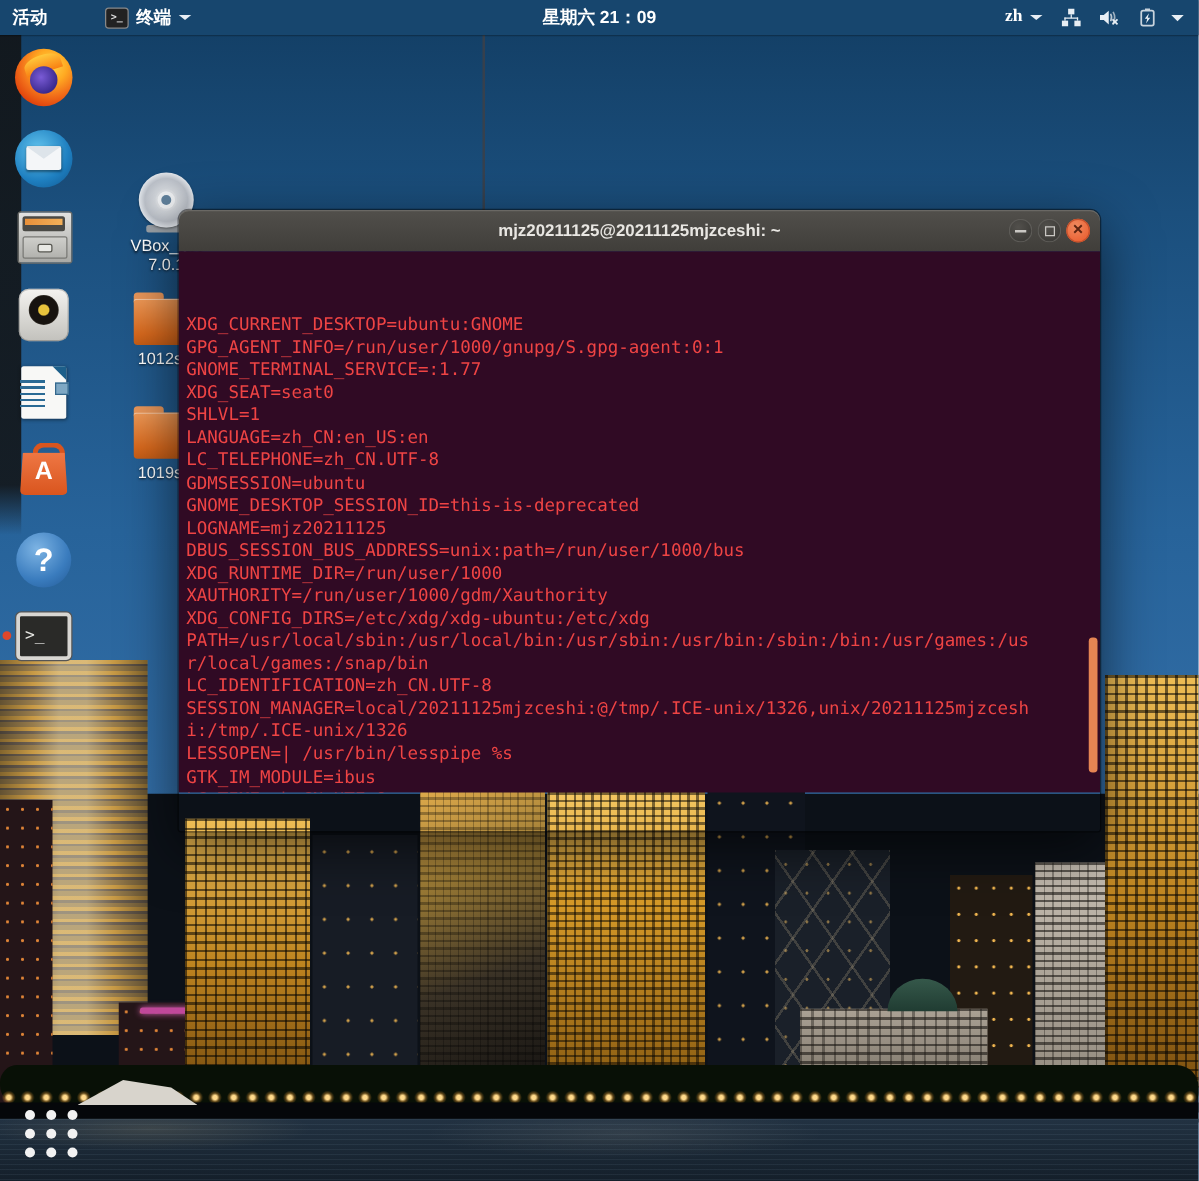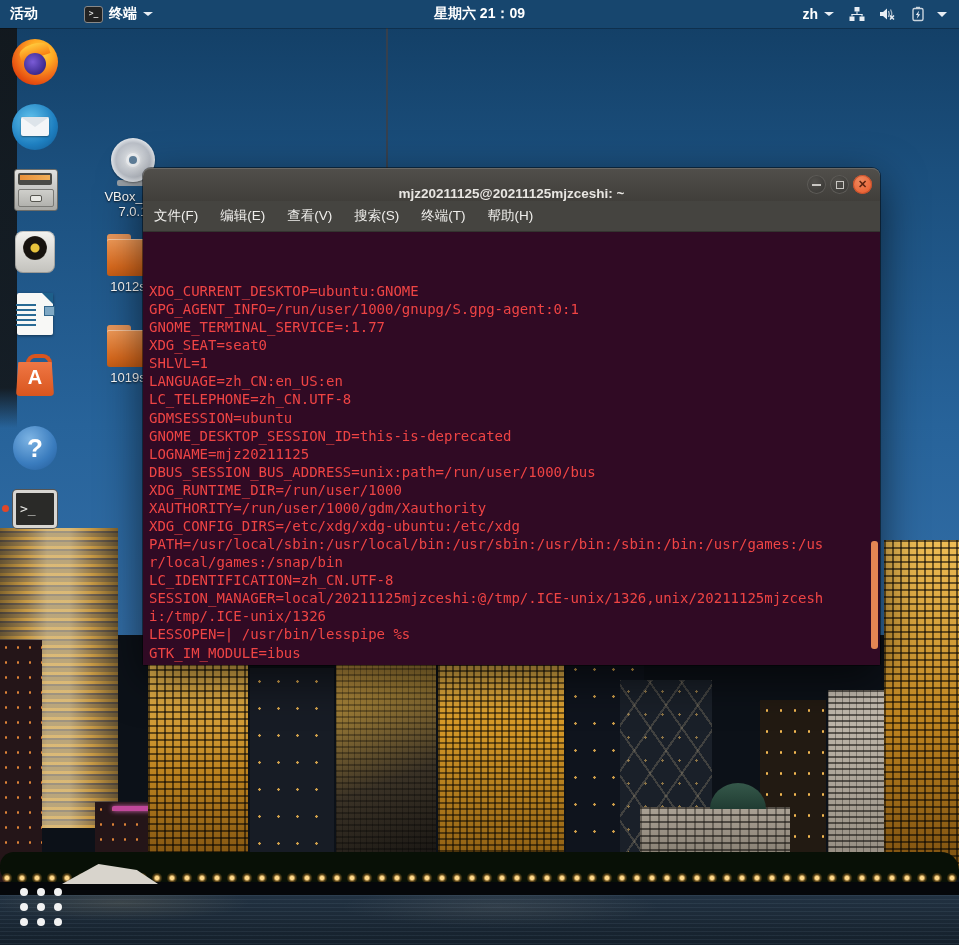--- a/index.html
+++ b/index.html
@@ -6,21 +6,21 @@
   body{width:959px;height:945px;overflow:hidden;font-family:"Liberation Sans",sans-serif;}
   #desktop{position:relative;width:959px;height:945px;overflow:hidden;
     background:linear-gradient(#123d63 0%,#1b4f7d 18%,#27639a 45%,#346fa8 70%,#3d7ab2 100%);}
 
   
   #topbar{position:absolute;left:0;top:0;width:959px;height:28px;background:#17466e;
     display:flex;align-items:center;color:#fff;font-size:14px;font-weight:bold;z-index:60;
     box-shadow:0 1px 0 rgba(0,0,0,.25);}
   .tb-btn{display:flex;align-items:center;gap:6px;padding:0 10px;height:28px;cursor:default;}
   #tb-clock{position:absolute;left:50%;transform:translateX(-50%);}
-  #tb-right{position:absolute;right:2px;display:flex;align-items:center;height:28px;}
+  #tb-right{position:absolute;right:2px;display:flex;align-items:center;height:28px;font-family:Liberation Serif, serif;}
   .caret{width:0;height:0;border-left:5px solid transparent;border-right:5px solid transparent;
     border-top:5px solid #e8eef4;display:inline-block;}
   .mini-term{width:17px;height:15px;background:#222;border:1px solid #888;border-radius:3px;
     color:#ddd;font-size:8px;line-height:13px;text-align:center;font-family:"DejaVu Sans Mono",monospace;}
   .tray-svg{display:block;}
 
   
   #dock-strip{position:absolute;left:0;top:28px;width:17px;height:400px;z-index:5;
     background:linear-gradient(rgba(18,18,18,.85) 90%,rgba(18,18,18,0));}
   .dock-item{position:absolute;left:11px;width:48px;height:48px;z-index:6;}
@@ -165,21 +165,21 @@
   .spire{left:386px;top:8px;width:2px;height:162px;background:rgba(58,64,74,.9);}
   .spire:before{content:"";position:absolute;left:-2px;top:-4px;width:5px;height:5px;border-radius:50%;
     background:#e8322a;box-shadow:0 0 4px #ff5040;}
   .sign-pink{left:112px;top:806px;width:92px;height:5px;background:#c0489a;box-shadow:0 0 5px #d560b0;border-radius:2px;}
 
   
   #term-win{position:absolute;left:143px;top:168px;width:737px;height:497px;z-index:40;
     border-radius:8px 8px 2px 2px;box-shadow:0 14px 44px rgba(0,0,0,.6), 0 0 0 1px rgba(0,0,0,.45);}
   #titlebar{position:relative;height:33px;border-radius:8px 8px 0 0;
     background:linear-gradient(#514f4b,#403e3a);box-shadow:inset 0 1px 0 #6a6864;
-    display:flex;align-items:flex-end;justify-content:center;}
+    display:flex;align-items:center;justify-content:center;}
   #title-text{color:#e8e6e2;font-size:13.5px;font-weight:bold;}
   #win-buttons{position:absolute;right:8px;top:7px;display:flex;gap:4px;}
   .win-btn{width:19px;height:19px;border-radius:50%;background:radial-gradient(circle at 40% 35%,#52504c,#343330);
     box-shadow:inset 0 0 0 1px #5d5b57;position:relative;}
   .win-btn.close{background:radial-gradient(circle at 40% 32%,#f08a5f,#e85425);box-shadow:inset 0 0 0 1px #c4502c;}
   .glyph-min{position:absolute;left:5px;top:9px;width:9px;height:2px;background:#c9c7c3;}
   .glyph-max{position:absolute;left:6px;top:6px;width:6px;height:6px;border:1.5px solid #c9c7c3;}
   .glyph-close{position:absolute;width:19px;height:19px;line-height:18px;text-align:center;
     color:#5e2410;font-size:11px;font-weight:bold;}
   #menubar{height:30px;background:#454440;display:flex;align-items:center;gap:0;
@@ -375,29 +375,20 @@
             <span class="glyph-min"></span>
           </div>
         <div class="win-btn">
             <span class="glyph-max"></span>
           </div>
         <div class="win-btn close">
             <span class="glyph-close">✕</span>
           </div>
       </div>
     </div>
-    <div id="menubar">
-
-    <span class="menu-item">文件(F)</span>
-        <span class="menu-item">编辑(E)</span>
-        <span class="menu-item">查看(V)</span>
-        <span class="menu-item">搜索(S)</span>
-        <span class="menu-item">终端(T)</span>
-        <span class="menu-item">帮助(H)</span>
-      </div>
     <div id="term-body">
       <div class="term-lines">
         
       <div class="tline">XDG_CURRENT_DESKTOP=ubuntu:GNOME</div><div class="tline">GPG_AGENT_INFO=/run/user/1000/gnupg/S.gpg-agent:0:1</div><div class="tline">GNOME_TERMINAL_SERVICE=:1.77</div><div class="tline">XDG_SEAT=seat0</div><div class="tline">SHLVL=1</div><div class="tline">LANGUAGE=zh_CN:en_US:en</div><div class="tline">LC_TELEPHONE=zh_CN.UTF-8</div><div class="tline">GDMSESSION=ubuntu</div><div class="tline">GNOME_DESKTOP_SESSION_ID=this-is-deprecated</div><div class="tline">LOGNAME=mjz20211125</div><div class="tline">DBUS_SESSION_BUS_ADDRESS=unix:path=/run/user/1000/bus</div><div class="tline">XDG_RUNTIME_DIR=/run/user/1000</div><div class="tline">XAUTHORITY=/run/user/1000/gdm/Xauthority</div><div class="tline">XDG_CONFIG_DIRS=/etc/xdg/xdg-ubuntu:/etc/xdg</div><div class="tline">PATH=/usr/local/sbin:/usr/local/bin:/usr/sbin:/usr/bin:/sbin:/bin:/usr/games:/us</div><div class="tline">r/local/games:/snap/bin</div><div class="tline">LC_IDENTIFICATION=zh_CN.UTF-8</div><div class="tline">SESSION_MANAGER=local/20211125mjzceshi:@/tmp/.ICE-unix/1326,unix/20211125mjzcesh</div><div class="tline">i:/tmp/.ICE-unix/1326</div><div class="tline">LESSOPEN=| /usr/bin/lesspipe %s</div><div class="tline">GTK_IM_MODULE=ibus</div><div class="tline">LC_TIME=zh_CN.UTF-8</div></div>
       <div class="prompt-line" style="position:absolute;left:6px;top:418px;">
         
       </div>
       <div id="term-scrollbar"></div>
     </div>
   </div>

